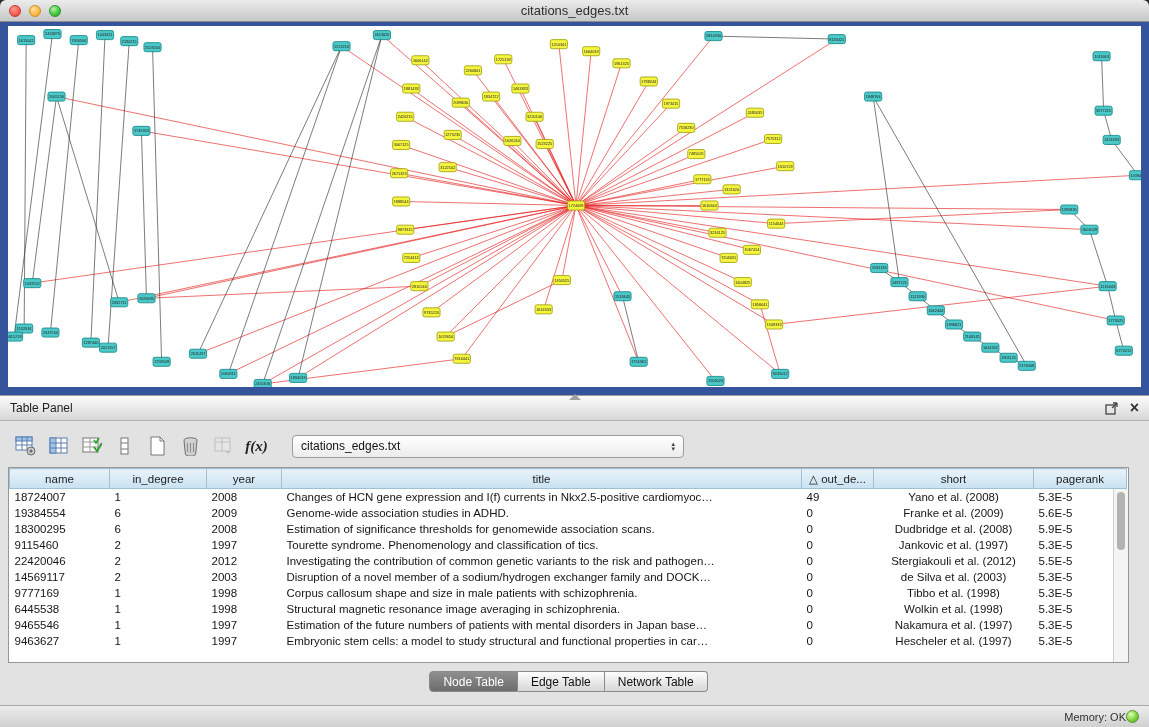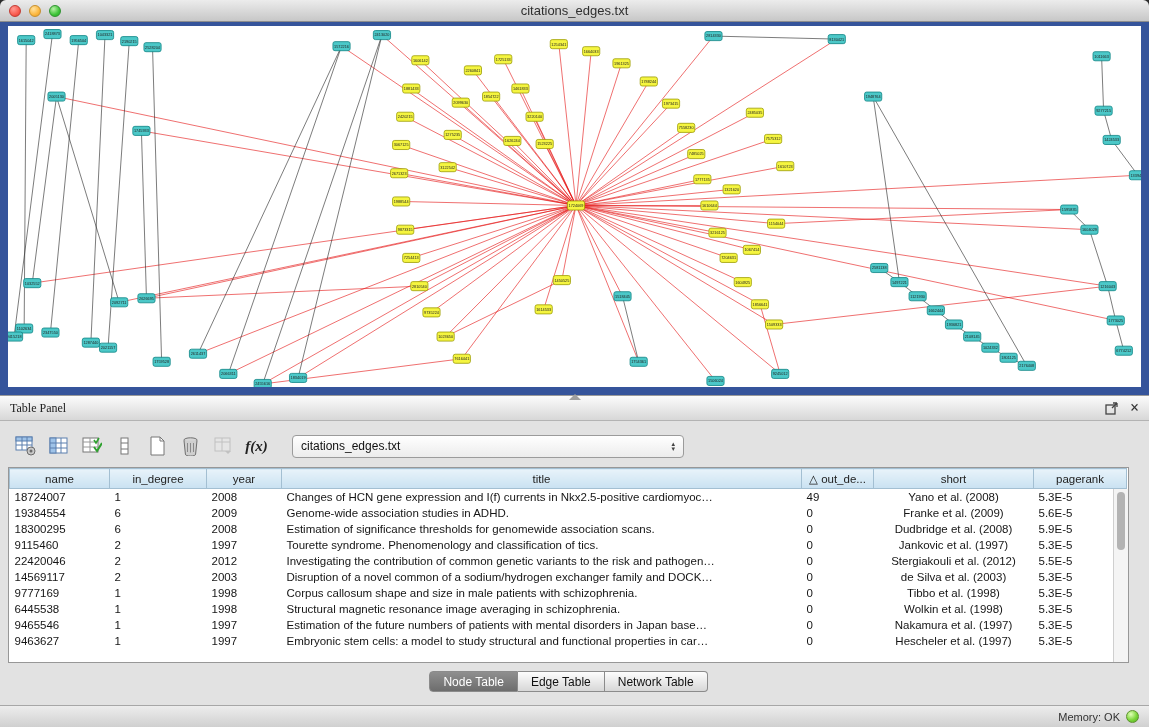--- a/index.html
+++ b/index.html
@@ -16,21 +16,21 @@
   .light.red { background:radial-gradient(circle at 35% 30%, #ff9a93, #f95c50 60%, #d8372c); border:1px solid #c23b33; }
   .light.yellow { background:radial-gradient(circle at 35% 30%, #ffe2a0, #fcb73e 60%, #e0992a); border:1px solid #c78f2d; }
   .light.green { background:radial-gradient(circle at 35% 30%, #b9f0a8, #3ec539 60%, #2aa52d); border:1px solid #2f9330; }
   .window-title { font-size:13px; color:#2f2f2f; }
   .canvas-frame { flex:1; background:#35549b; padding:4px 8px 8px 8px; }
   .canvas { width:100%; height:100%; background:#ffffff; position:relative; overflow:hidden; }
   .canvas svg { position:absolute; inset:0; width:100%; height:100%; }
 
   
   .table-panel { position:absolute; top:395px; left:0; width:1149px; height:310px; background:#e2e2e2; border-top:1px solid #9a9a9a; }
-  .panel-header { height:25px; background:linear-gradient(#fbfbfb,#d7d7d7); border-bottom:1px solid #b3b3b3; display:flex; align-items:center; padding:0 10px; font-size:12px; color:#222; position:relative;font-family:Liberation Serif, serif; }
+  .panel-header { height:25px; background:linear-gradient(#fbfbfb,#d7d7d7); border-bottom:1px solid #b3b3b3; display:flex; align-items:center; padding:0 10px; font-size:12px; color:#222; position:relative; }
   .divider-nub { position:absolute; left:50%; top:-2px; transform:translateX(-50%); width:0; height:0; border-left:6px solid transparent; border-right:6px solid transparent; border-bottom:6px solid #9f9f9f; }
   .panel-header-icons { margin-left:auto; display:flex; align-items:center; gap:12px; }
   .float-icon svg { display:block; }
   .close-icon { font-size:16px; font-weight:bold; color:#333; line-height:14px; cursor:default; }
 
   .panel-body { padding:8px 20px 0 8px; }
   .toolbar { display:flex; align-items:center; gap:6px; height:38px; padding:2px 4px 6px 4px; }
   .tb-btn { width:27px; height:27px; border:none; background:transparent; display:flex; align-items:center; justify-content:center; padding:0; }
   .tb-btn svg { display:block; }
   .tb-btn.disabled { opacity:.45; }
@@ -46,21 +46,21 @@
   .vscroll { position:absolute; top:21px; right:0; bottom:0; width:15px; background:#f4f4f4; border-left:1px solid #cfcfcf; }
   .vscroll .thumb { position:absolute; top:3px; left:3px; width:8px; height:58px; border-radius:5px; background:#b3b3b3; }
 
   .tabbar { display:flex; justify-content:center; margin-top:8px; }
   .tab { height:21px; padding:0 13px; font-size:12px; color:#111; border:1px solid #8b8b8b; border-left-width:0; background:linear-gradient(#fdfdfd,#d7d7d7); display:flex; align-items:center; }
   .tab:first-child { border-left-width:1px; border-radius:4px 0 0 4px; }
   .tab:last-child { border-radius:0 4px 4px 0; }
   .tab.selected { background:linear-gradient(#8f8f8f,#6d6d6d); color:#ffffff; }
 
   
-  .status-bar { position:absolute; bottom:0; left:0; width:1149px; height:22px; background:linear-gradient(#ededed,#d0d0d0); border-top:1px solid #a7a7a7; display:flex; align-items:center; justify-content:flex-end; gap:6px; padding:0 10px; font-size:11px; color:#333; }
+  .status-bar { position:absolute; bottom:0; left:0; width:1149px; height:22px; background:linear-gradient(#ededed,#d0d0d0); border-top:1px solid #a7a7a7; display:flex; align-items:center; justify-content:flex-end; padding:0 10px; font-size:11px; color:#333; }
   .mem-dot { width:13px; height:13px; border-radius:50%; background:radial-gradient(circle at 35% 30%, #e2ffb9, #7cd63a 55%, #4fae20); border:1px solid #5d9130; }
 </style>
 </head>
 <body>
 
 <div class="desktop">
 
   <div class="top-area">
     <div class="graph-window">
       <div class="titlebar">
@@ -709,21 +709,21 @@
                 <td>2012</td>
                 <td>Investigating the contribution of common genetic variants to the risk and pathogen…</td>
                 <td>0</td>
                 <td class="c">Stergiakouli et al. (2012)</td>
                 <td>5.5E-5</td>
               </tr>
               <tr>
                 <td>14569117</td>
                 <td>2</td>
                 <td>2003</td>
-                <td>Disruption of a novel common of a sodium/hydrogen exchanger family and DOCK…</td>
+                <td>Disruption of a novel member of a sodium/hydrogen exchanger family and DOCK…</td>
                 <td>0</td>
                 <td class="c">de Silva et al. (2003)</td>
                 <td>5.3E-5</td>
               </tr>
               <tr>
                 <td>9777169</td>
                 <td>1</td>
                 <td>1998</td>
                 <td>Corpus callosum shape and size in male patients with schizophrenia.</td>
                 <td>0</td>

